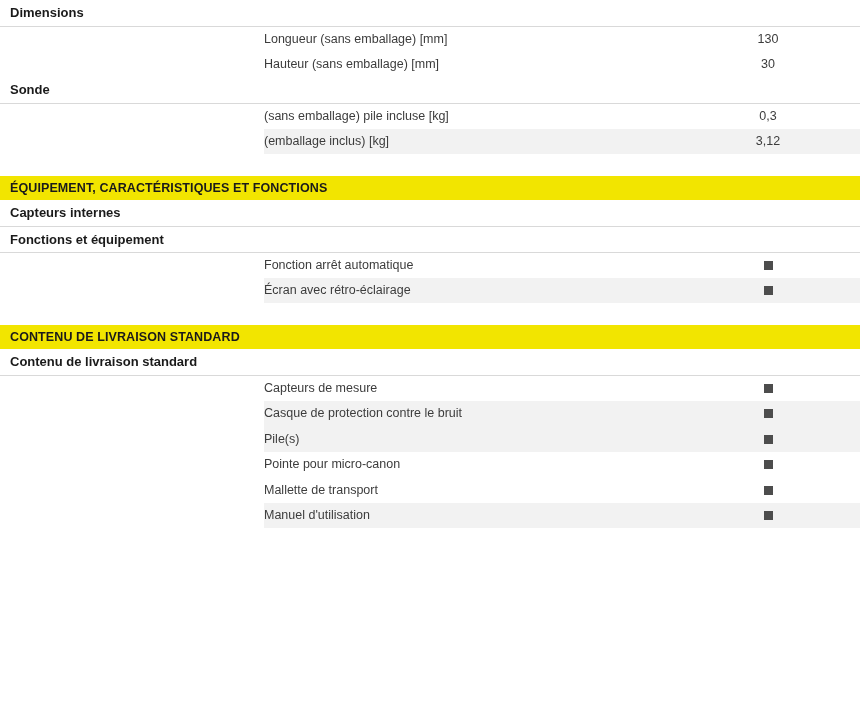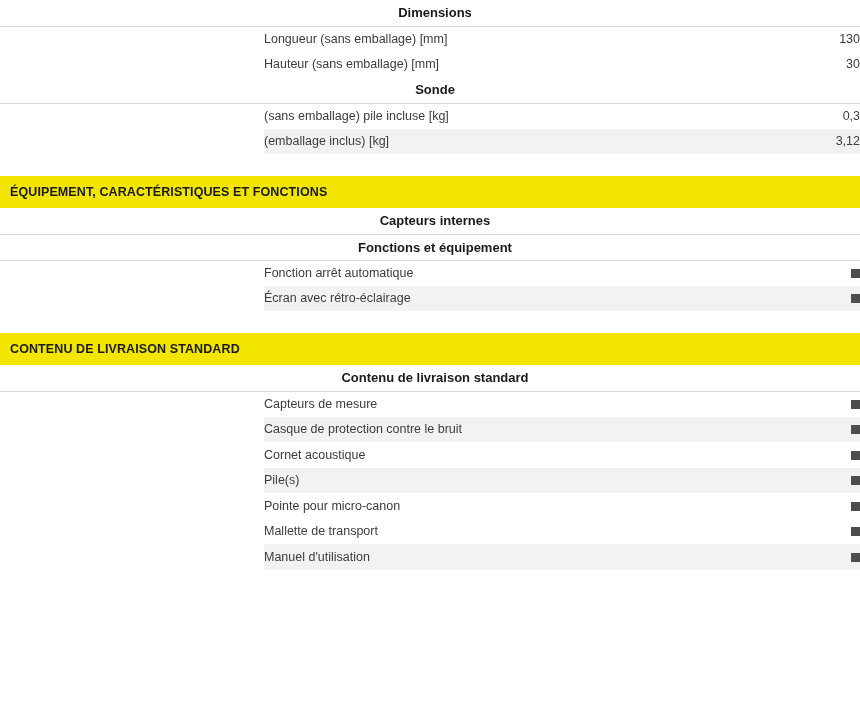--- a/index.html
+++ b/index.html
@@ -35,38 +35,37 @@
   tr.row { height: 25.5px; margin-left: 48px; }
   tr.row.zebra td { background: #f2f2f2; }
   tr.row td.name {
     padding-left: 0px;
     color: #3c3c3c;
     font-size: 12.5px;
   }
   tr.row td.value {
     color: #3c3c3c;
     font-size: 12.5px;
-    text-align: right;
+    text-align: center;
     padding-left: 0;
   }
   tr.row td.spacer { background: inherit; }
 
   
   tr.group { height: 26px; }
   tr.group td {
     font-weight: bold;
     color: #1a1a1a;
     font-size: 13px;
     padding-left: 10px;
     border-bottom: 1px solid #d9d9d9;
     background: #ffffff;
-    text-align: center;
   }
   
-  tr.banner { height: 32px; }
+  tr.banner { height: 24px; }
   tr.banner td {
     background: #f2e500;
     color: #1a1a1a;
     font-weight: bold;
     font-size: 12.5px;
     padding-left: 10px;
     letter-spacing: 0.1px;
   }
   tr.gap td { background: #ffffff; }
 
@@ -149,25 +148,20 @@
         <tr class="row">
           <td class="spacer"></td>
           <td class="name">Capteurs de mesure</td>
           <td class="value"><span class="sq"></span></td>
         </tr>
         <tr class="row zebra">
           <td class="spacer"></td>
           <td class="name">Casque de protection contre le bruit</td>
           <td class="value"><span class="sq"></span></td>
         </tr>
-        <tr class="row">
-          <td class="spacer"></td>
-          <td class="name">Cornet acoustique</td>
-          <td class="value"><span class="sq"></span></td>
-        </tr>
         <tr class="row zebra">
           <td class="spacer"></td>
           <td class="name">Pile(s)</td>
           <td class="value"><span class="sq"></span></td>
         </tr>
         <tr class="row">
           <td class="spacer"></td>
           <td class="name">Pointe pour micro-canon</td>
           <td class="value"><span class="sq"></span></td>
         </tr>

